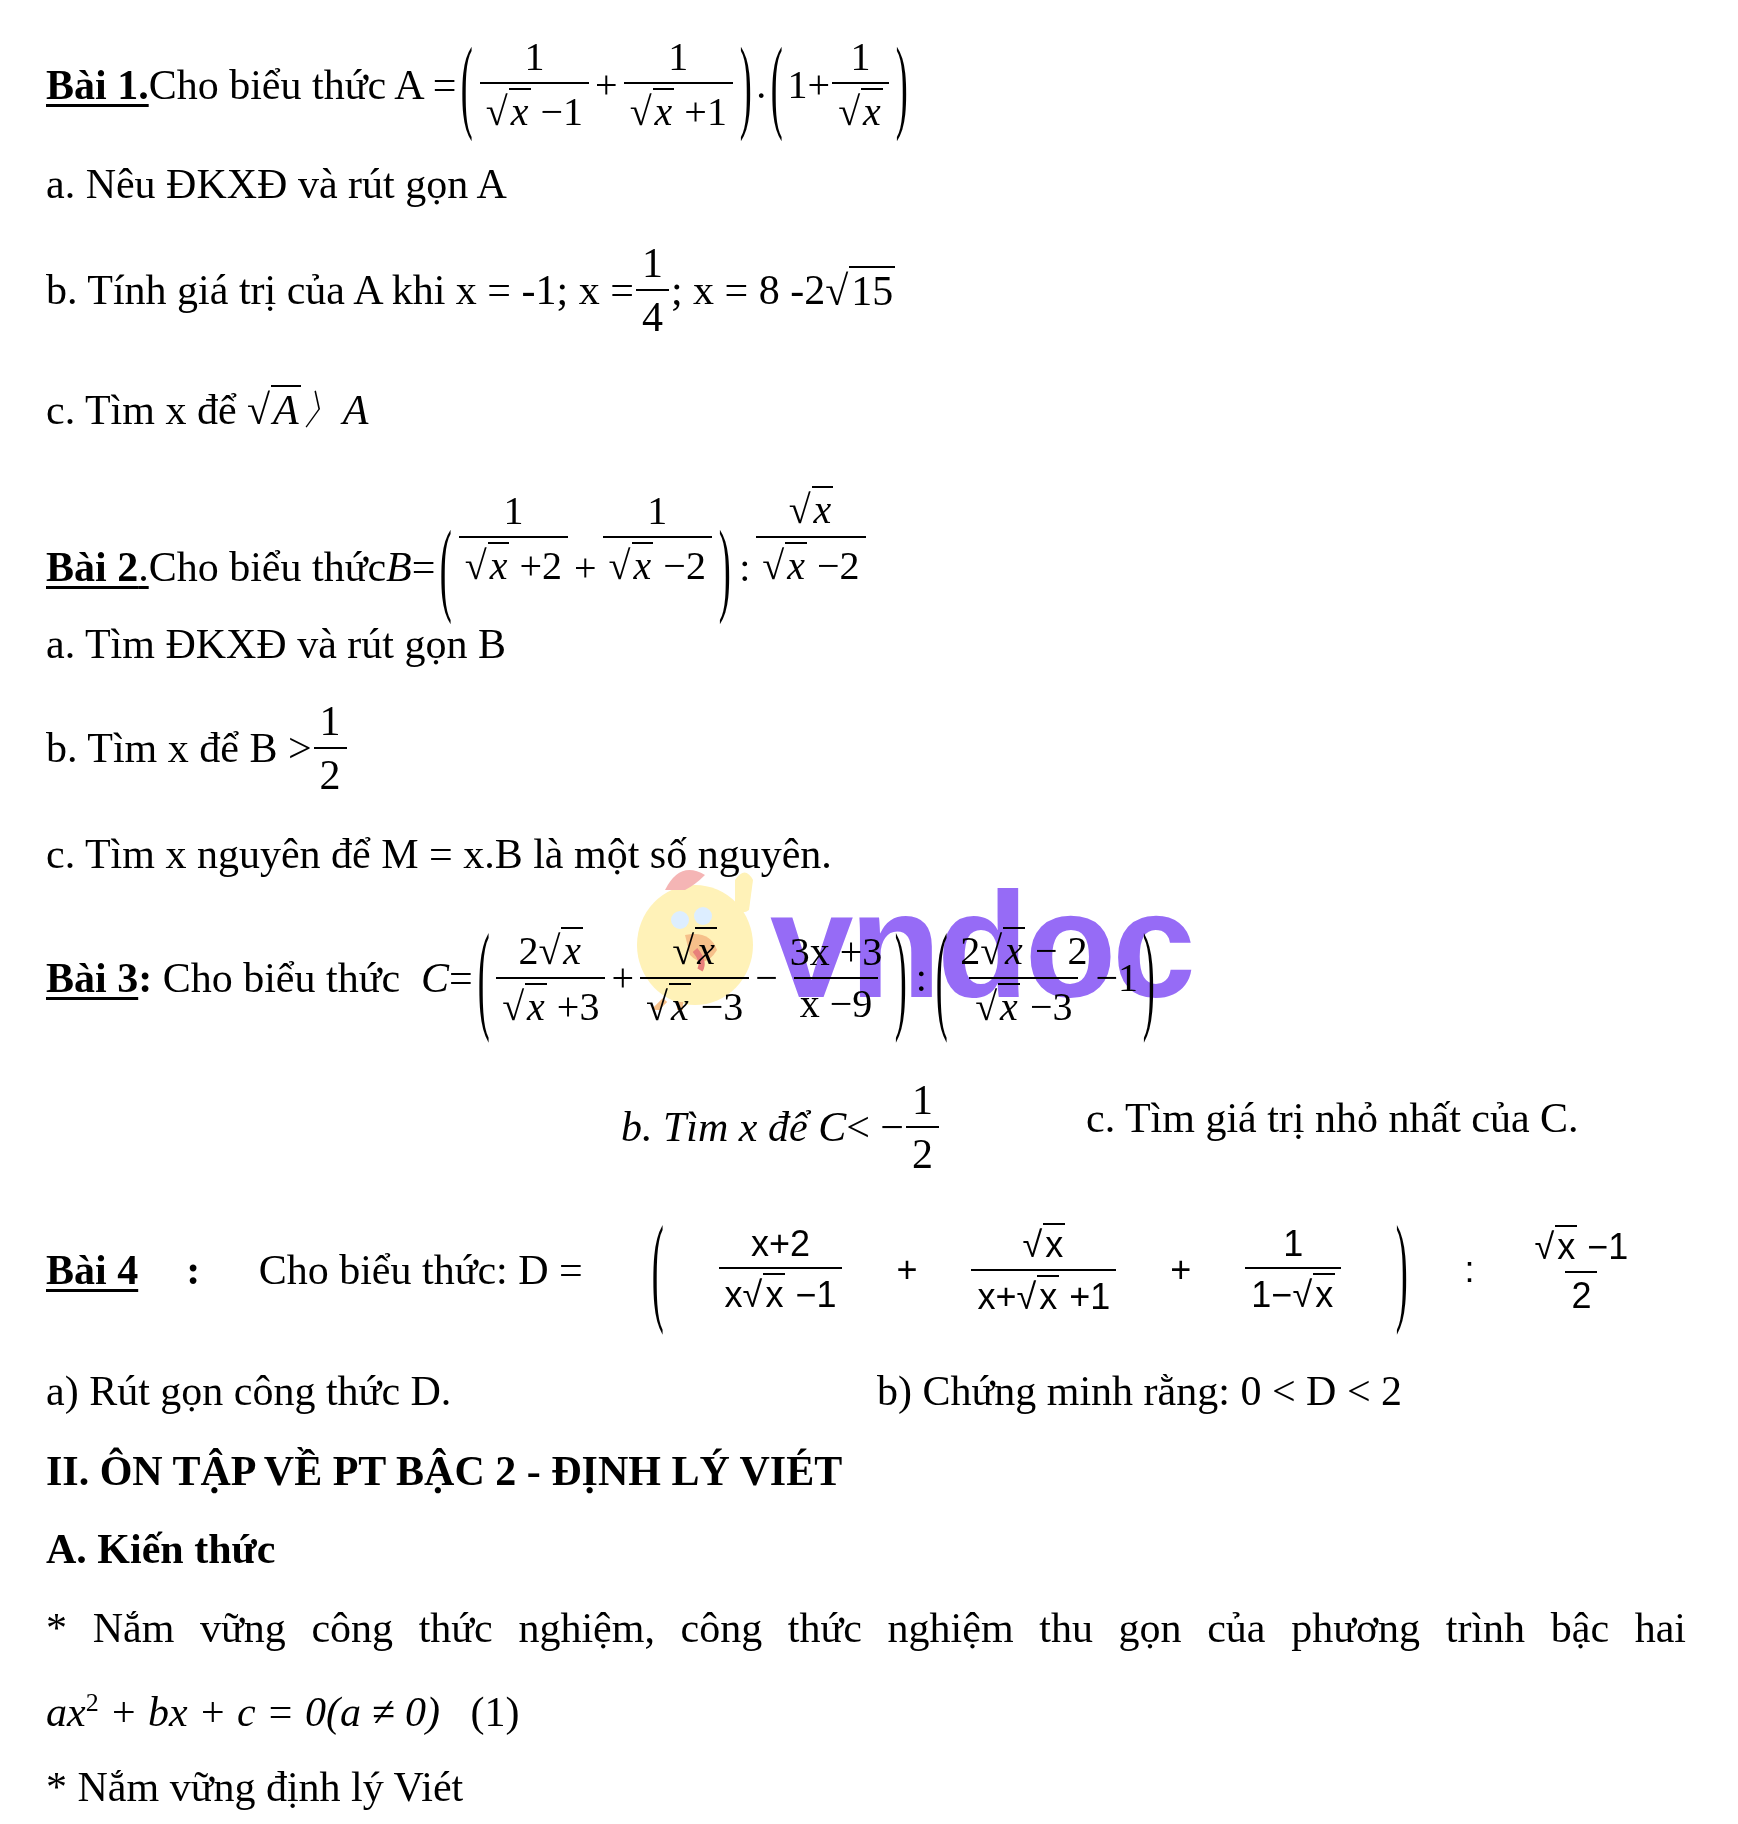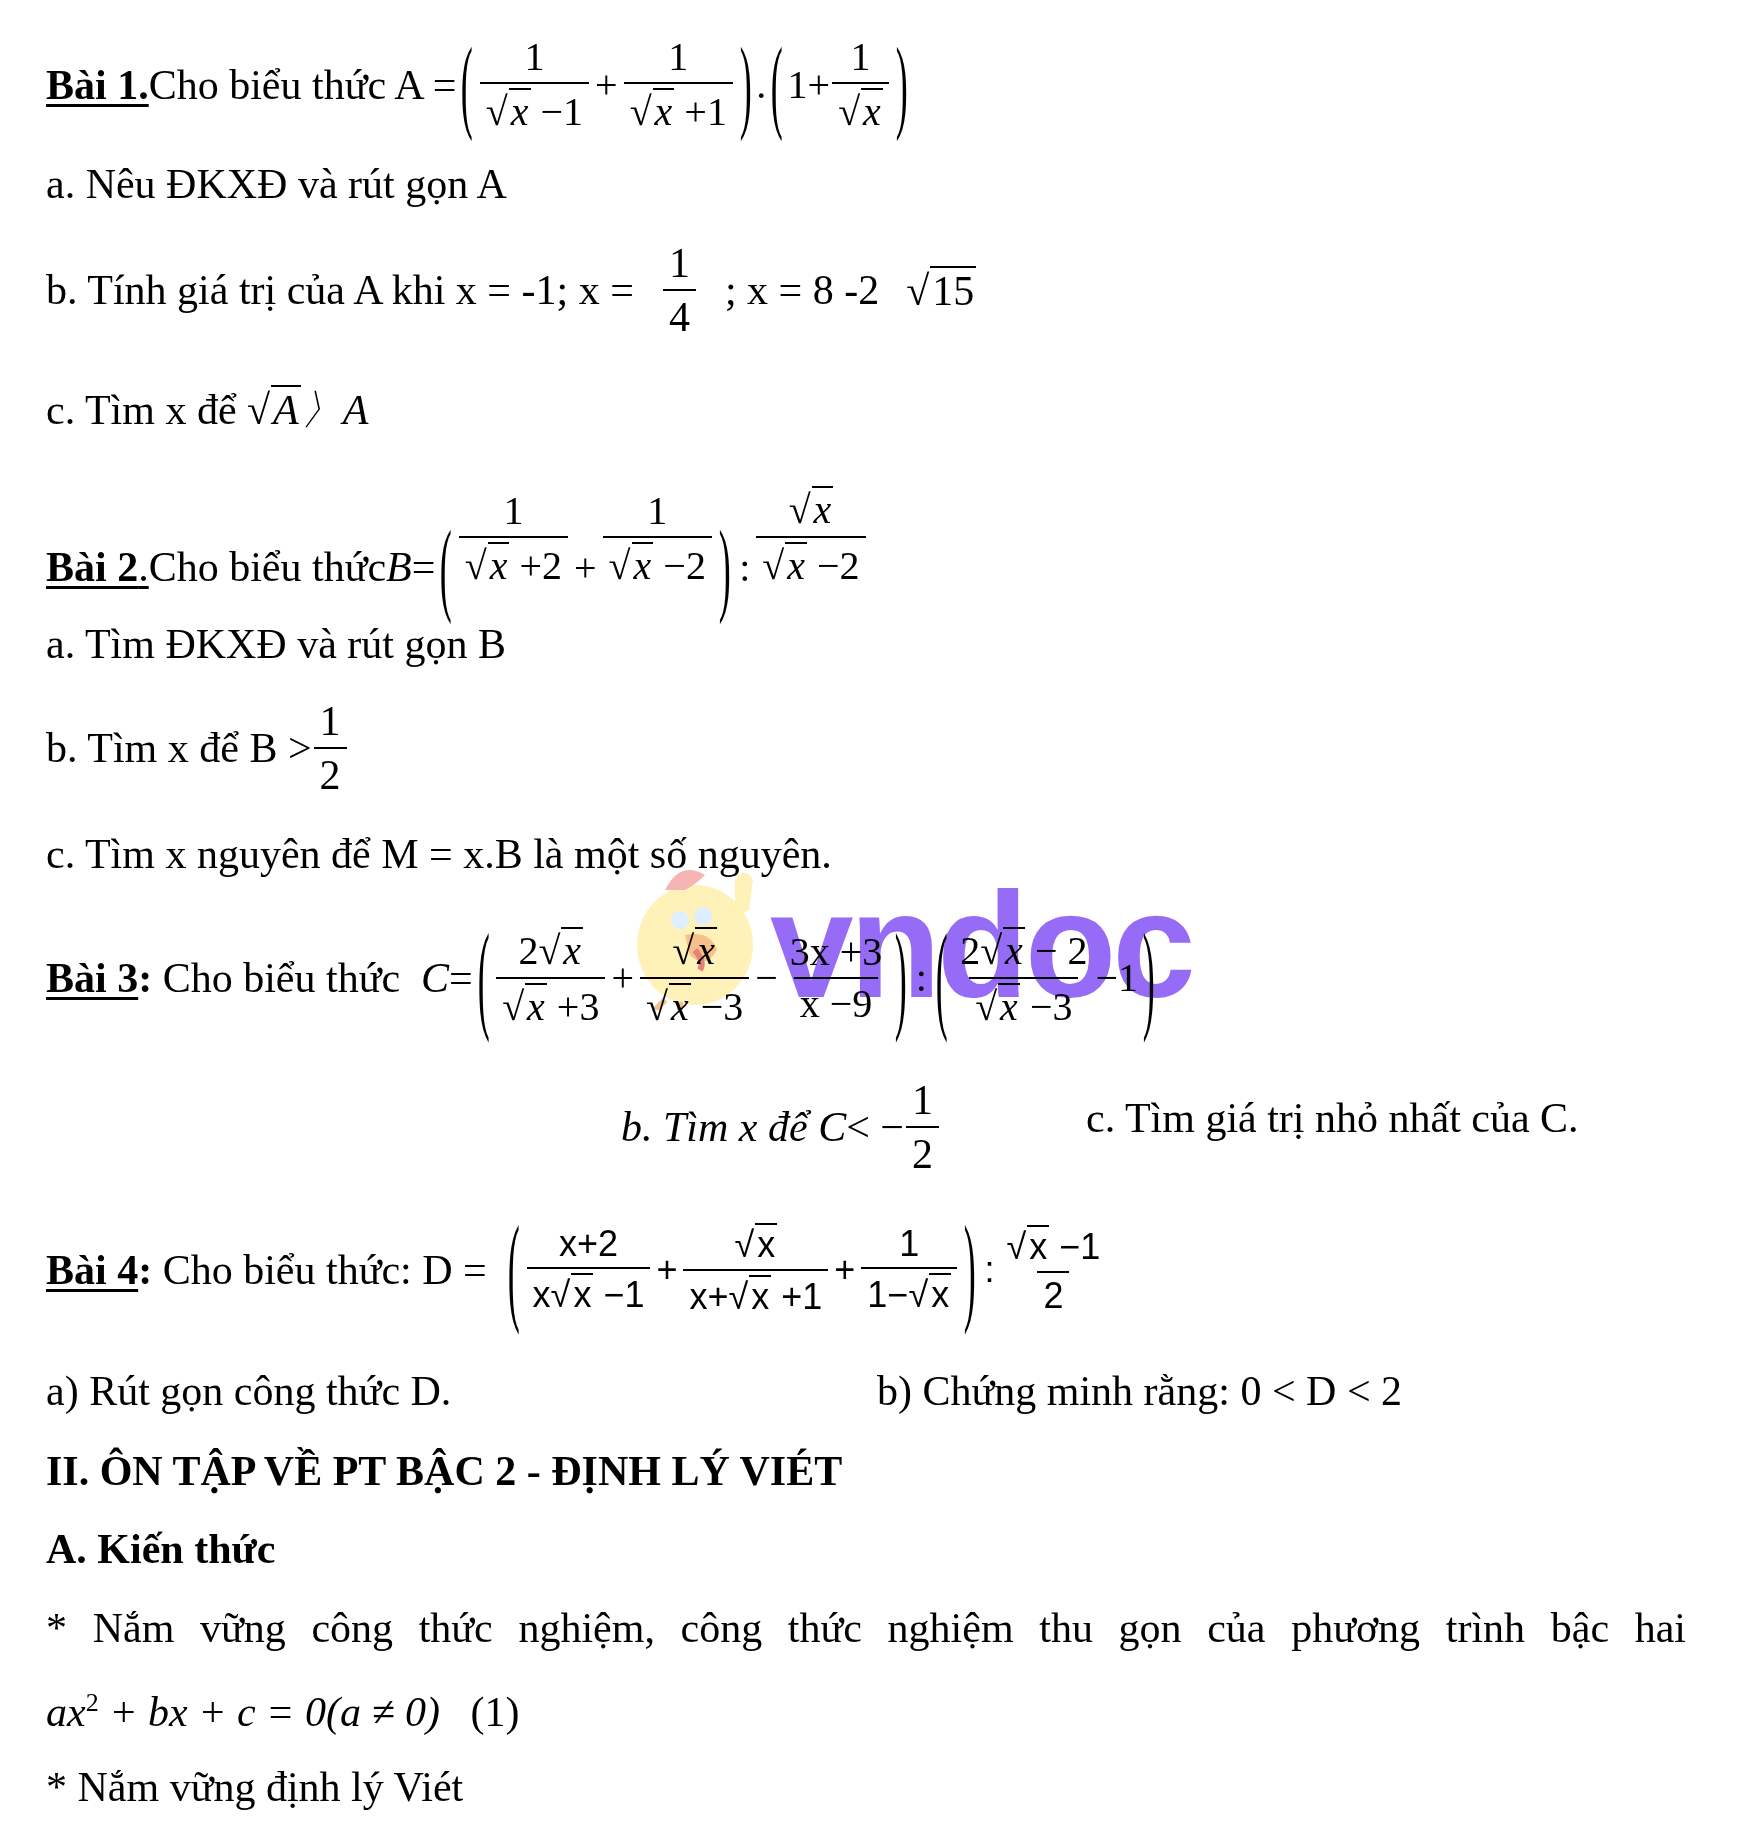--- a/index.html
+++ b/index.html
@@ -62,21 +62,21 @@
   <span class="m">1+</span>
   <span class="frac m">
     <span class="num">1</span>
     <span class="den"><span class="sqrt"><span class="rad">√</span><span class="under mi">x</span></span></span>
   </span>
   <span class="paren">)</span>
 </div>
 
 <div class="line" style="top:163px;">a.  Nêu ĐKXĐ và rút gọn A</div>
 
-<div class="line" style="top:240px; height:100px; display:flex; align-items:center;gap:27px;">
+<div class="line" style="top:240px; height:100px; display:flex; align-items:center;">
   <span>b. Tính giá trị của A khi x = -1; x = </span>
   <span class="frac">
     <span class="num">1</span>
     <span class="den">4</span>
   </span>
   <span>; x = 8 -2</span>
   <span class="sqrt"><span class="rad">√</span><span class="under">15</span></span>
 </div>
 
 <div class="line" style="top:385px;">
@@ -158,21 +158,21 @@
     <span class="mi">C</span>
         <span> &lt; −</span>
     <span class="frac">
           <span class="num">1</span>
           <span class="den">2</span>
         </span>
   </span>
   <span style="position:absolute; left:1040px; top:25px;">c. Tìm giá trị nhỏ nhất của C.</span>
 </div>
 
-<div class="line" style="top:1205px; height:130px; display:flex; align-items:center;">
+<div class="line" style="top:1205px; height:130px; display:flex; align-items:center;gap:48px;">
   <span class="bold u">Bài 4</span>
       <span class="bold">:</span>
   <span style="white-space:pre;"> Cho biểu thức: D = </span>
   <span class="paren" style="transform:scaleY(3) scaleX(0.9); margin-left:10px;">(</span>
   <span class="frac sans">
     <span class="num">x+2</span>
     <span class="den"><span>x</span><span class="sqrt"><span class="rad">√</span><span class="under">x</span></span><span> −1</span></span>
   </span>
   <span class="op sans">+</span>
   <span class="frac sans">

